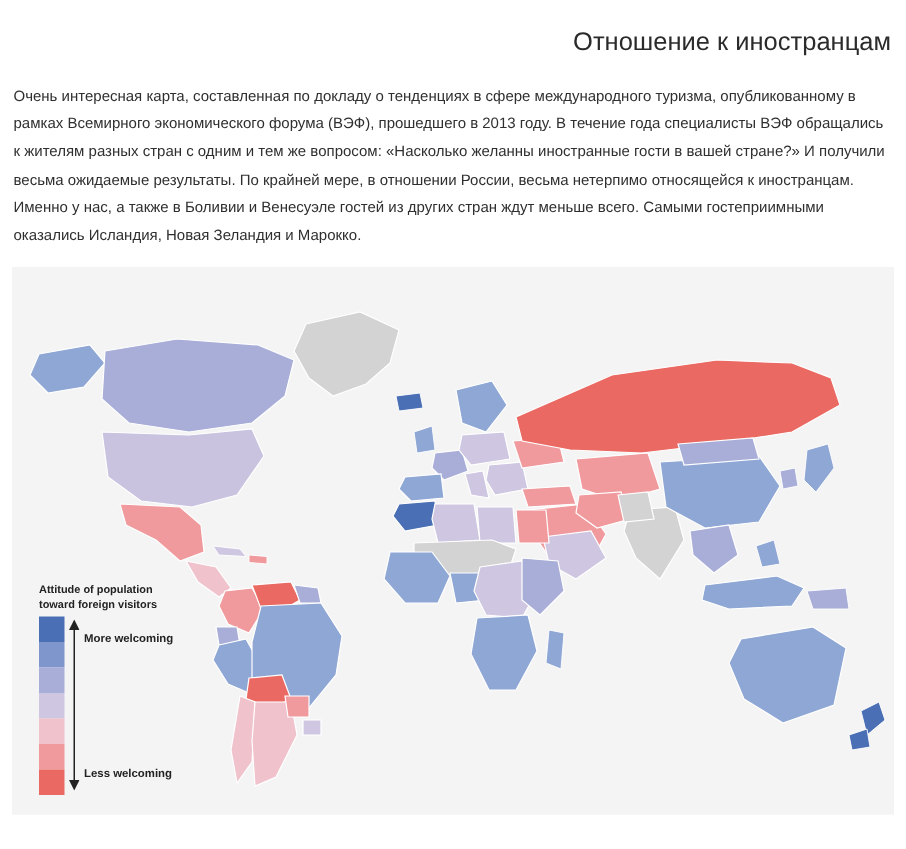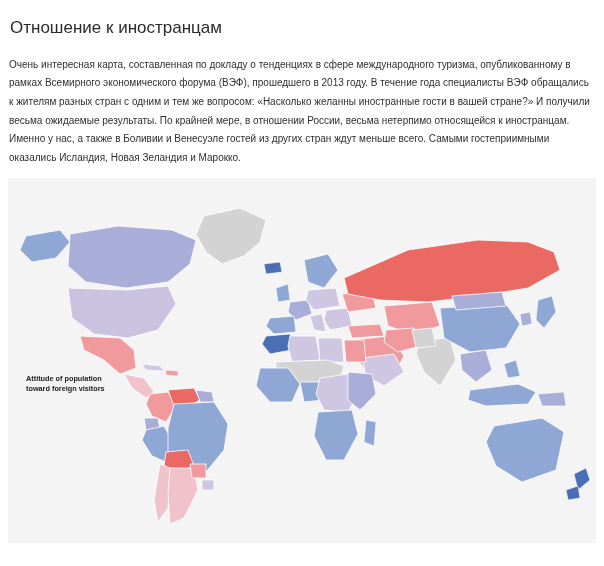--- a/index.html
+++ b/index.html
@@ -19,20 +19,21 @@
     width: 604px;
     height: 566px;
     background: #ffffff;
   }
   .article-title {
     font-size: 17px;
     color: #2b2b2b;
     padding: 7px 10px 6px 10px;
     font-weight: normal;
     line-height: 20px;
+    text-align: right;
   }
   .article-body {
     font-size: 10px;
     line-height: 18.6px;
     color: #2f2f2f;
     padding: 0 8px 0 9px;
     text-align: left;
   }
   .article-body p {
     margin: 0 0 4px 0;
@@ -51,21 +52,21 @@
     background: #f4f4f4;
   }
   .map-svg {
     position: absolute;
     left: 0;
     top: 0;
   }
   .legend {
     position: absolute;
     left: 18px;
-    top: 196px;
+    top: 210px;
     width: 112px;
     font-size: 7.5px;
     color: #222222;
     line-height: 9.5px;
   }
   .legend-title {
     font-weight: bold;
     font-size: 7.3px;
     margin-bottom: 4px;
     width: 96px;
@@ -208,17 +209,35 @@
       <path fill="#a9aed8" stroke="#ffffff" stroke-width="0.6" d="M530 216 L556 214 L558 228 L534 228 Z"></path>
 
       <path fill="#8fa7d4" stroke="#ffffff" stroke-width="0.8" d="M486 248 L534 240 L556 254 L548 292 L514 304 L488 288 L478 264 Z"></path>
 
       <path fill="#4a6fb5" stroke="#ffffff" stroke-width="0.6" d="M566 296 L578 290 L582 302 L570 312 Z"></path>
       <path fill="#4a6fb5" stroke="#ffffff" stroke-width="0.6" d="M558 312 L570 308 L572 320 L560 322 Z"></path>
     </svg>
 
     <div class="legend">
       <div class="legend-title">Attitude of population toward foreign visitors</div>
+      <div class="legend-body">
+        <div class="swatches">
+          <span class="swatch" style="background:#4a6fb5"></span>
+          <span class="swatch" style="background:#7e96cc"></span>
+          <span class="swatch" style="background:#a9aed8"></span>
+          <span class="swatch" style="background:#cfc6e2"></span>
+          <span class="swatch" style="background:#efc2cc"></span>
+          <span class="swatch" style="background:#f09a9e"></span>
+          <span class="swatch" style="background:#ea6a63"></span>
+        </div>
+        <svg class="legend-arrow" viewBox="0 0 7 114">
+          <line x1="3.5" y1="6" x2="3.5" y2="108" stroke="#222222" stroke-width="1"></line>
+          <polygon points="3.5,0 7,7 0,7" fill="#222222"></polygon>
+          <polygon points="3.5,114 0,107 7,107" fill="#222222"></polygon>
+        </svg>
+        <div class="legend-label-top">More welcoming</div>
+        <div class="legend-label-bottom">Less welcoming</div>
+      </div>
     </div>
 
   </div>
 
 </div>
 
 </body></html>

